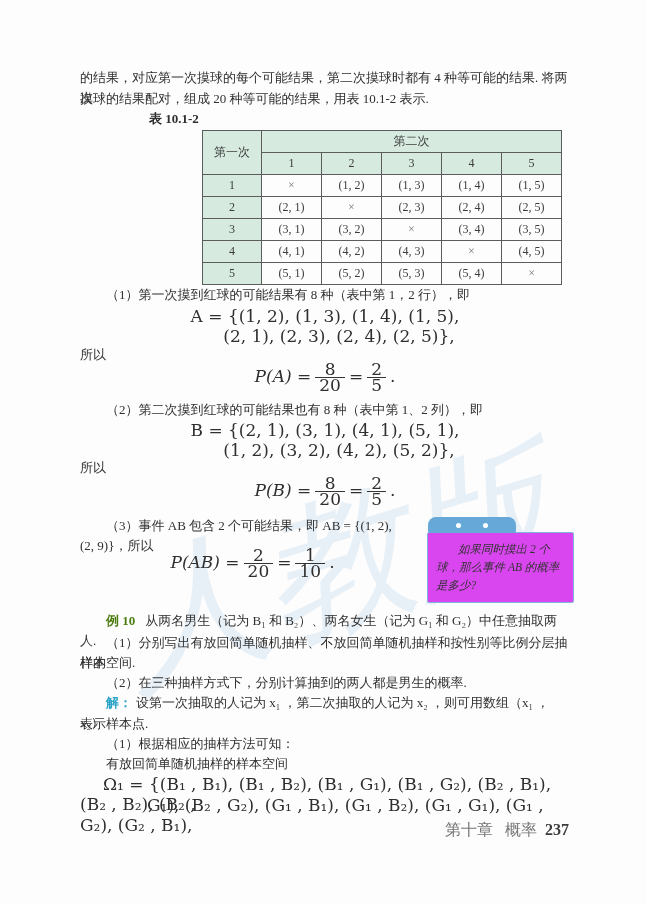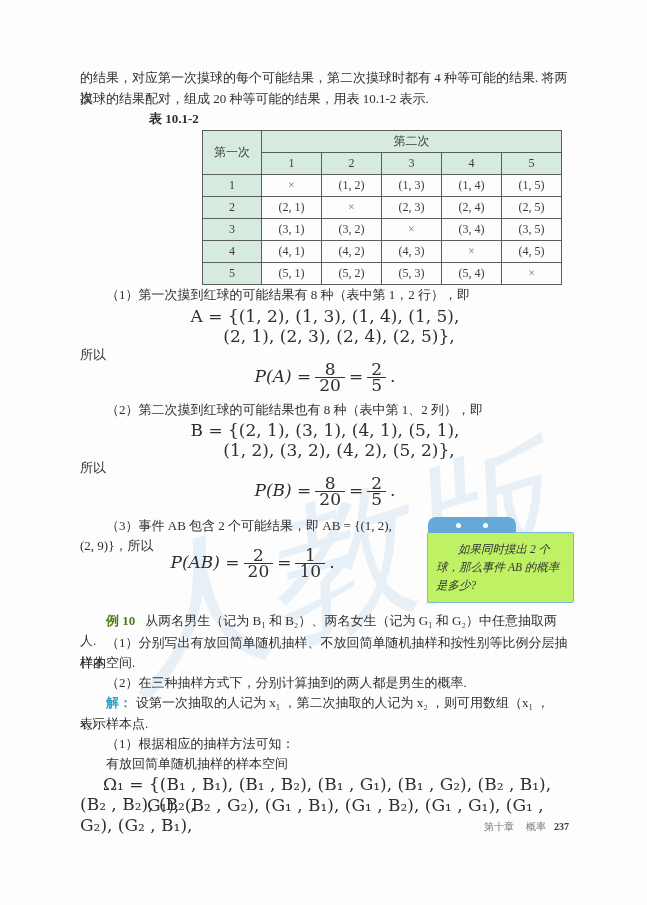--- a/index.html
+++ b/index.html
@@ -43,27 +43,27 @@
   .frac .den{display:block; padding:0 4px; line-height:15px;}
   
   .ex-label{color:#4d7c0f; font-weight:bold; margin-right:10px;text-align:center;}
   .sol-label{color:#2aa3c8; font-weight:bold; margin-right:4px;}
   
   .note-tab{position:absolute; left:428px; top:517px; width:88px; height:16px;
     background:#66a9d8; border-radius:8px 8px 2px 2px; display:flex; align-items:center;
     justify-content:center; gap:22px; z-index:2;}
   .note-tab .dot{width:5px; height:5px; border-radius:50%; background:#ffffff;}
   .note-card{position:absolute; left:427px; top:532px; width:147px; height:71px;
-    box-sizing:border-box; background:#bef264; border:1.5px solid #7fb5dc; border-radius:2px;
+    box-sizing:border-box; background:#d946ef; border:1.5px solid #7fb5dc; border-radius:2px;
     padding:7px 8px 0 8px; z-index:1;}
   .note-line{font-size:11.5px; line-height:18px; font-style:italic; color:#333;
     white-space:nowrap;}
   .note-line.first{text-indent:22px;}
   
-  .footer{position:absolute; top:820px; right:78px; font-size:10px; color:#757575;}
+  .footer{position:absolute; top:820px; right:78px; font-size:16px; color:#757575;}
   .footer .sec-name{margin-left:12px;}
   .footer .pagenum{margin-left:8px; font-weight:bold; color:#3c3c3c;}
 </style>
 </head>
 <body>
 
 <div class="page">
 
   <div class="wm">人教版</div>
   <div class="wm-r">®</div>

